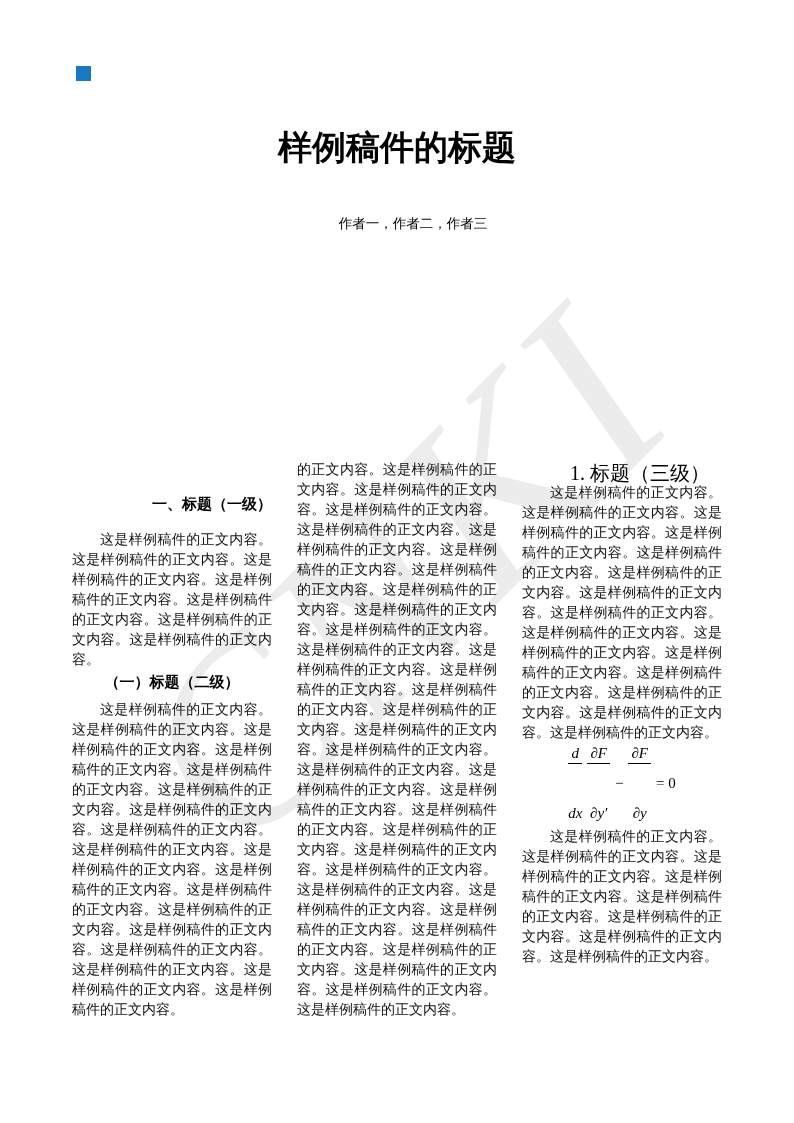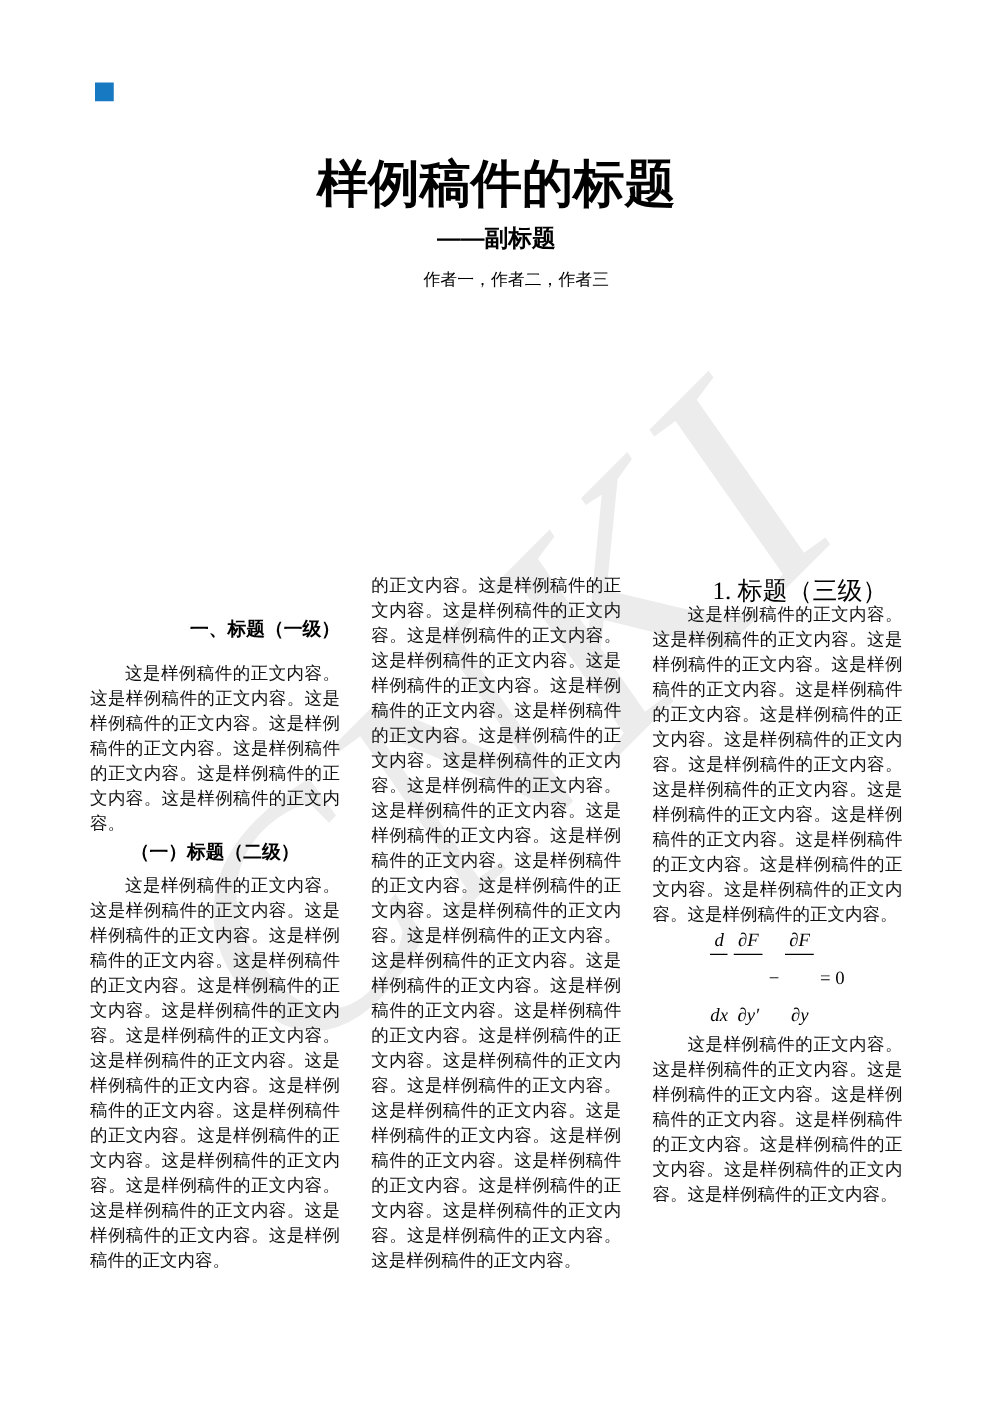--- a/index.html
+++ b/index.html
@@ -36,21 +36,21 @@
   }
   .doc-title {
     position: absolute;
     top: 126px;
     left: 0;
     width: 100%;
     margin: 0;
     text-align: center;
     font-family: "Liberation Sans", "DejaVu Sans", sans-serif;
     font-weight: bold;
-    font-size: 41px;
+    font-size: 34px;
     line-height: 42px;
     color: #000;
     z-index: 1;
   }
   .doc-subtitle {
     position: absolute;
     top: 179px;
     left: 0;
     width: 100%;
     text-align: center;
@@ -162,21 +162,20 @@
 <body>
 
 <div class="page">
 
   <div class="corner-square" style="background-color: rgb(23, 121, 193);"></div>
 
   <div class="watermark">CNKI</div>
 
   <h1 class="doc-title">样例稿件的标题</h1>
 
-  <div class="doc-subtitle">——副标题</div>
 
   <div class="doc-authors">作者一，作者二，作者三</div>
 
 
   <div class="columns">
 
     <div class="col">
       <div class="h-level1">一、标题（一级）</div>
       <p class="body-para">这是样例稿件的正文内容。这是样例稿件的正文内容。这是样例稿件的正文内容。这是样例稿件的正文内容。这是样例稿件的正文内容。这是样例稿件的正文内容。这是样例稿件的正文内容。</p>
       <div class="h-level2">（一）标题（二级）</div>

